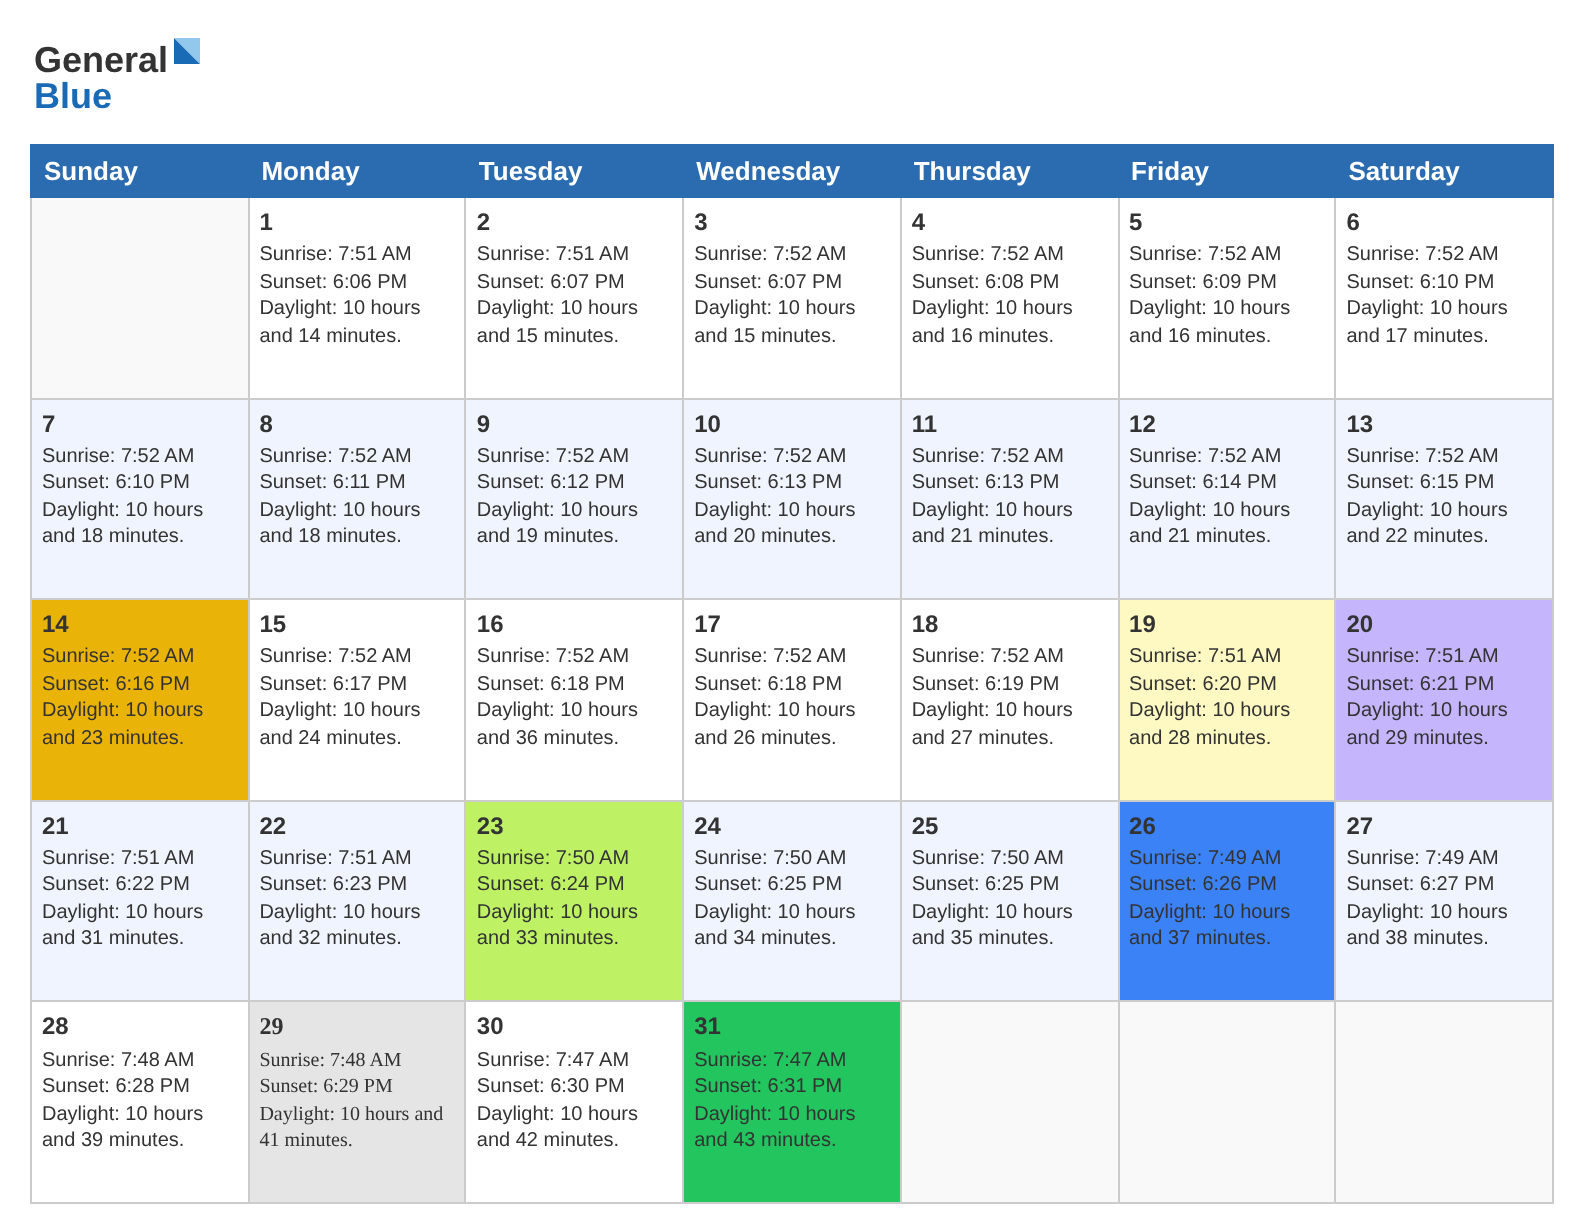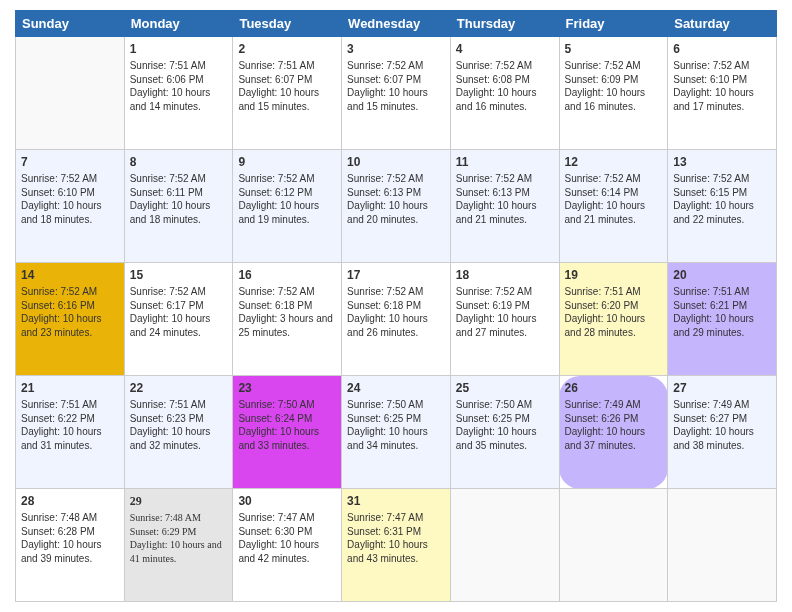--- a/index.html
+++ b/index.html
@@ -82,20 +82,36 @@
     }
     .cell-text {
       font-size: 10px;
       color: #333;
     }
   </style>
 </head>
 <body>
 
 <div class="page">
+  <div class="header">
+    <div class="logo">
+      <div>
+        <svg width="90" height="45" viewBox="0 0 90 45">
+          <text x="2" y="22" font-family="Arial" font-size="18" font-weight="bold" fill="#333">General</text>
+          <text x="2" y="40" font-family="Arial" font-size="18" font-weight="bold" fill="#1a6bb5">Blue</text>
+          <polygon points="72,5 85,18 72,18" fill="#1a6bb5"></polygon>
+          <polygon points="72,5 85,5 85,18" fill="#4aa3e0" opacity="0.6"></polygon>
+        </svg>
+      </div>
+    </div>
+    <div class="title-block">
+      <div class="month-title"></div>
+      <div class="location"></div>
+    </div>
+  </div>
 
   <table class="calendar">
     <thead>
       <tr>
       <th>Sunday</th>
           <th>Monday</th>
           <th>Tuesday</th>
           <th>Wednesday</th>
           <th>Thursday</th>
           <th>Friday</th>
@@ -196,21 +212,21 @@
           <td style="background: rgb(255, 255, 255); margin-top: 32px;">
             <span class="day-num">15</span>
             <div class="cell-text">Sunrise: 7:52 AM</div>
             <div class="cell-text">Sunset: 6:17 PM</div>
             <div class="cell-text">Daylight: 10 hours and 24 minutes.</div>
           </td>
           <td style="background: rgb(255, 255, 255);">
             <span class="day-num">16</span>
             <div class="cell-text">Sunrise: 7:52 AM</div>
             <div class="cell-text">Sunset: 6:18 PM</div>
-            <div class="cell-text">Daylight: 3 hours and 25 minutes.</div>
+            <div class="cell-text">Daylight: 10 hours and 36 minutes.</div>
           </td>
           <td style="background: rgb(255, 255, 255);">
             <span class="day-num">17</span>
             <div class="cell-text">Sunrise: 7:52 AM</div>
             <div class="cell-text">Sunset: 6:18 PM</div>
             <div class="cell-text">Daylight: 10 hours and 26 minutes.</div>
           </td>
           <td style="background: rgb(255, 255, 255);">
             <span class="day-num">18</span>
             <div class="cell-text">Sunrise: 7:52 AM</div>
@@ -236,39 +252,39 @@
             <div class="cell-text">Sunrise: 7:51 AM</div>
             <div class="cell-text">Sunset: 6:22 PM</div>
             <div class="cell-text">Daylight: 10 hours and 31 minutes.</div>
           </td>
           <td style="background: rgb(240, 244, 255);">
             <span class="day-num">22</span>
             <div class="cell-text">Sunrise: 7:51 AM</div>
             <div class="cell-text">Sunset: 6:23 PM</div>
             <div class="cell-text">Daylight: 10 hours and 32 minutes.</div>
           </td>
-          <td style="background: #d946ef;">
+          <td style="background: #bef264;">
             <span class="day-num">23</span>
             <div class="cell-text">Sunrise: 7:50 AM</div>
             <div class="cell-text">Sunset: 6:24 PM</div>
             <div class="cell-text">Daylight: 10 hours and 33 minutes.</div>
           </td>
           <td style="background: rgb(240, 244, 255);">
             <span class="day-num">24</span>
             <div class="cell-text">Sunrise: 7:50 AM</div>
             <div class="cell-text">Sunset: 6:25 PM</div>
             <div class="cell-text">Daylight: 10 hours and 34 minutes.</div>
           </td>
           <td style="background: rgb(240, 244, 255);">
             <span class="day-num">25</span>
             <div class="cell-text">Sunrise: 7:50 AM</div>
             <div class="cell-text">Sunset: 6:25 PM</div>
             <div class="cell-text">Daylight: 10 hours and 35 minutes.</div>
           </td>
-          <td style="background: #c4b5fd; border-radius: 21px;">
+          <td style="background: #3b82f6;">
             <span class="day-num">26</span>
             <div class="cell-text">Sunrise: 7:49 AM</div>
             <div class="cell-text">Sunset: 6:26 PM</div>
             <div class="cell-text">Daylight: 10 hours and 37 minutes.</div>
           </td>
           <td style="background: rgb(240, 244, 255);">
             <span class="day-num">27</span>
             <div class="cell-text">Sunrise: 7:49 AM</div>
             <div class="cell-text">Sunset: 6:27 PM</div>
             <div class="cell-text">Daylight: 10 hours and 38 minutes.</div>
@@ -286,21 +302,21 @@
             <div class="cell-text">Sunrise: 7:48 AM</div>
             <div class="cell-text">Sunset: 6:29 PM</div>
             <div class="cell-text">Daylight: 10 hours and 41 minutes.</div>
           </td>
           <td style="background: rgb(255, 255, 255);">
             <span class="day-num">30</span>
             <div class="cell-text">Sunrise: 7:47 AM</div>
             <div class="cell-text">Sunset: 6:30 PM</div>
             <div class="cell-text">Daylight: 10 hours and 42 minutes.</div>
           </td>
-          <td style="background: #fef9c3;">
+          <td style="background: #22c55e;">
             <span class="day-num">31</span>
             <div class="cell-text">Sunrise: 7:47 AM</div>
             <div class="cell-text">Sunset: 6:31 PM</div>
             <div class="cell-text">Daylight: 10 hours and 43 minutes.</div>
           </td>
           <td class="empty" style="background: rgb(249, 249, 249);"></td>
           <td class="empty" style="background: rgb(249, 249, 249);"></td>
           <td class="empty" style="background: rgb(249, 249, 249);"></td>
         </tr>
       </tbody>

